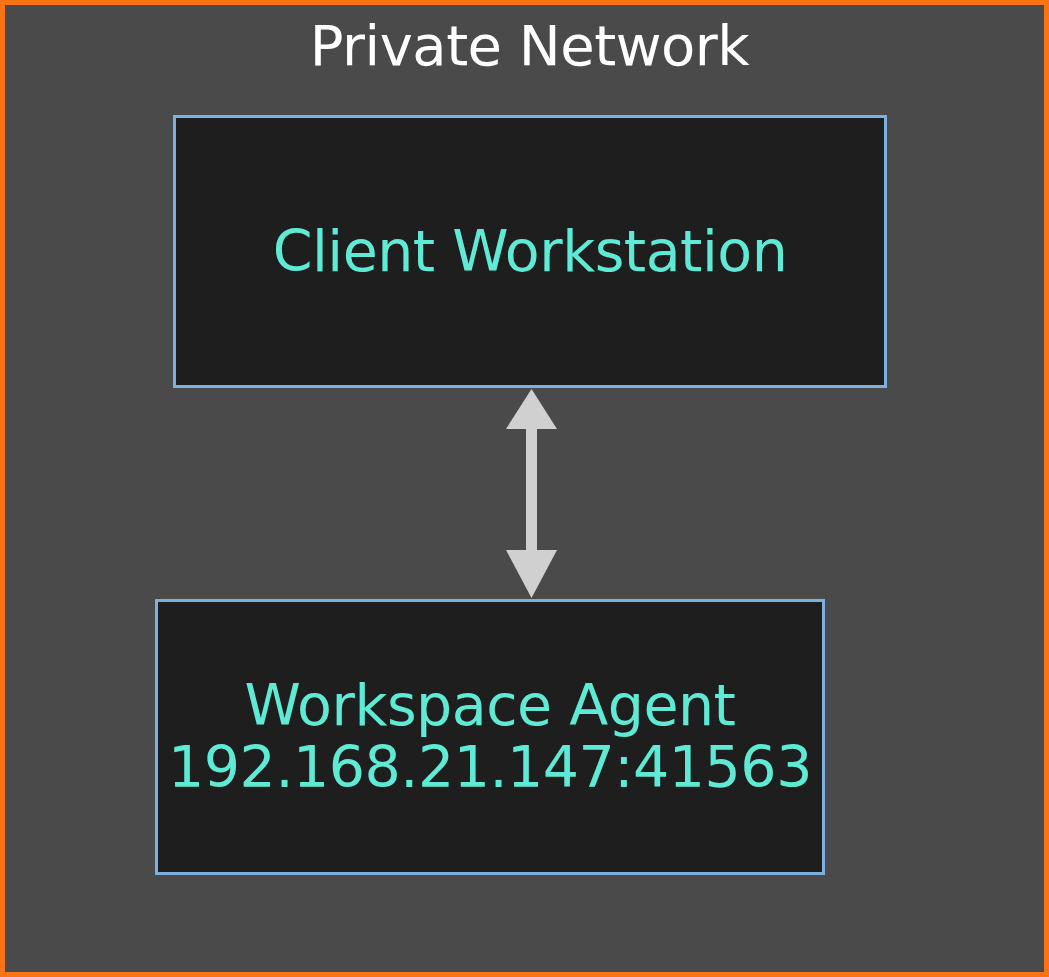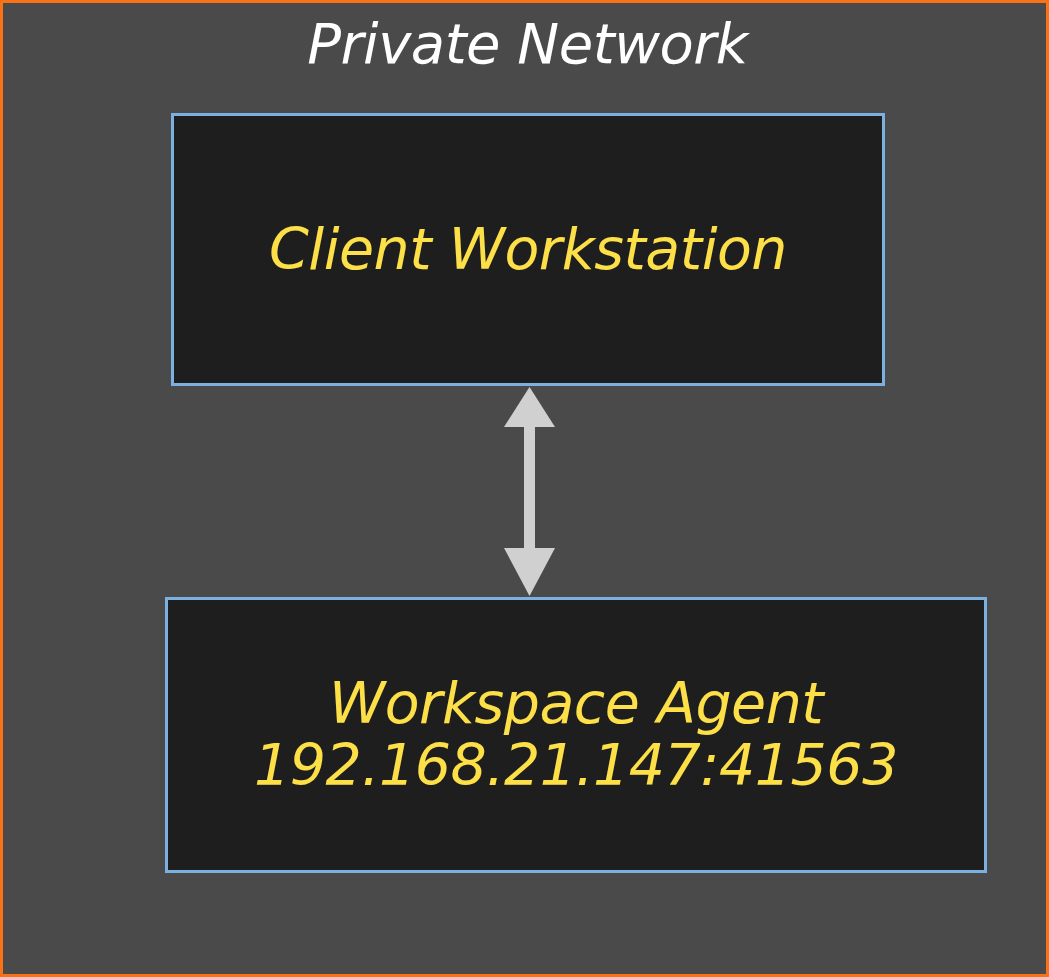--- a/index.html
+++ b/index.html
@@ -8,24 +8,23 @@
     padding: 0;
     background: #ffffff;
   }
 
   #canvas {
     position: relative;
     width: 1049px;
     height: 977px;
     background: #4a4a4a;
     box-sizing: border-box;
-    border: 3px solid #f97316;
+    border: 5px solid #f97316;
     overflow: hidden;
     font-family: "DejaVu Sans", "Liberation Sans", sans-serif;
-    font-style: italic;
   }
 
   
   #cluster-title {
     position: absolute;
     left: 0;
     top: 8px;
     width: 1049px;
     text-align: center;
     color: #ffffff;
@@ -39,44 +38,44 @@
   
   .node-box {
     position: absolute;
     background: #1e1e1e;
     border: 3px solid #7cb0e0;
     box-sizing: border-box;
     display: flex;
     flex-direction: column;
     align-items: center;
     justify-content: center;
-    color: #fde047;
+    color: #5eead4;
     text-align: center;
     overflow: hidden;
   }
 
   .node-line {
     display: block;
     white-space: nowrap;
     line-height: 1.08;
     letter-spacing: -0.5px;
   }
 
   #node-client {
     left: 168px;
     top: 110px;
     width: 714px;
     height: 273px;
   }
   #node-client .node-line { font-size: 57px; }
 
   #node-agent {
-    left: 162px;
+    left: 150px;
     top: 594px;
-    width: 822px;
+    width: 670px;
     height: 276px;
   }
   #node-agent .node-line { font-size: 57px; }
 
   
   #edge-layer {
     position: absolute;
     left: 0;
     top: 0;
     width: 1049px;

